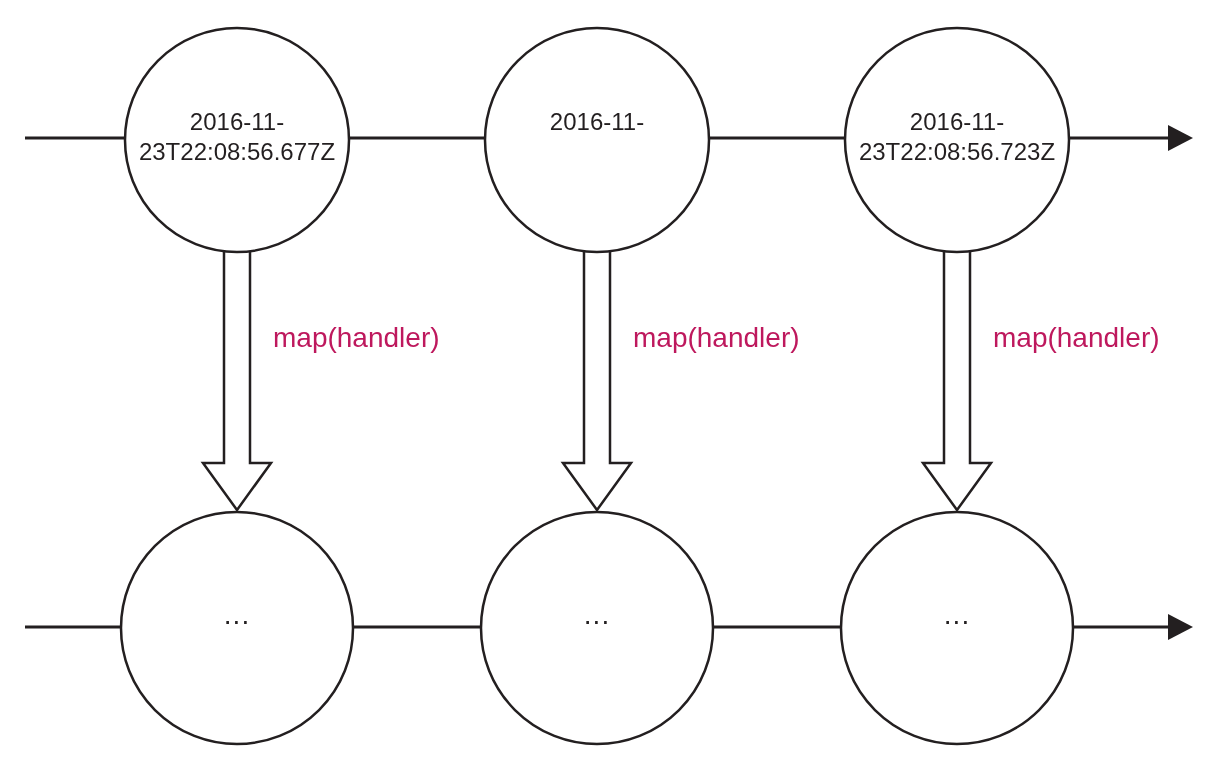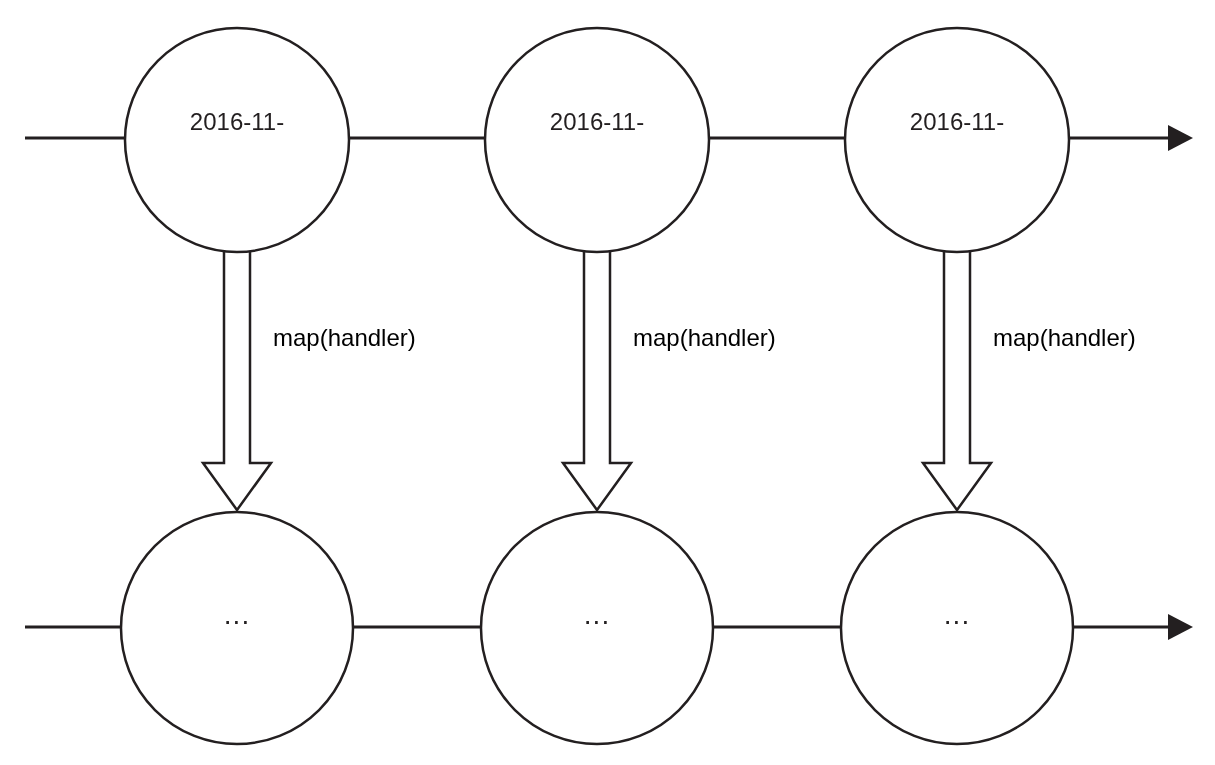--- a/index.html
+++ b/index.html
@@ -26,23 +26,23 @@
     width: 230px;
     text-align: center;
     font-size: 24px;
     line-height: 30px;
     color: #231f20;
     user-select: none;
   }
   .event-label .l1, .event-label .l2 { white-space: nowrap; }
   .op-label {
     position: absolute;
-    font-size: 24px;
+    font-size: 28px;
     line-height: 32px;
-    color: #000000;
+    color: #be185d;
     white-space: nowrap;
     user-select: none;
   }
   .dots-label {
     position: absolute;
     width: 230px;
     text-align: center;
     font-size: 28px;
     line-height: 30px;
     letter-spacing: 1px;
@@ -71,26 +71,28 @@
     <circle cx="597" cy="628" r="116" fill="#ffffff" stroke="#231f20" stroke-width="2.5"></circle>
     <circle cx="957" cy="628" r="116" fill="#ffffff" stroke="#231f20" stroke-width="2.5"></circle>
 
     <path d="M 224 251.5 L 224 463 L 203 463 L 237 510 L 271 463 L 250 463 L 250 251.5" fill="none" stroke="#231f20" stroke-width="2.5"></path>
     <path d="M 584 251.5 L 584 463 L 563 463 L 597 510 L 631 463 L 610 463 L 610 251.5" fill="none" stroke="#231f20" stroke-width="2.5"></path>
     <path d="M 944 251.5 L 944 463 L 923 463 L 957 510 L 991 463 L 970 463 L 970 251.5" fill="none" stroke="#231f20" stroke-width="2.5"></path>
   </svg>
 
   <div class="event-label" style="left:122px; top:107px;">
     <div class="l1">2016-11-</div>
+    <div class="l2">23T22:08:56.677Z</div>
   </div>
   <div class="event-label" style="left:482px; top:107px;">
     <div class="l1">2016-11-</div>
   </div>
   <div class="event-label" style="left:842px; top:107px;">
     <div class="l1">2016-11-</div>
+    <div class="l2">23T22:08:56.723Z</div>
   </div>
 
   <div class="op-label" style="left:273px; top:322px;">map(handler)</div>
   <div class="op-label" style="left:633px; top:322px;">map(handler)</div>
   <div class="op-label" style="left:993px; top:322px;">map(handler)</div>
 
   <div class="dots-label" style="left:122px; top:600px;">...</div>
   <div class="dots-label" style="left:482px; top:600px;">...</div>
   <div class="dots-label" style="left:842px; top:600px;">...</div>
 

